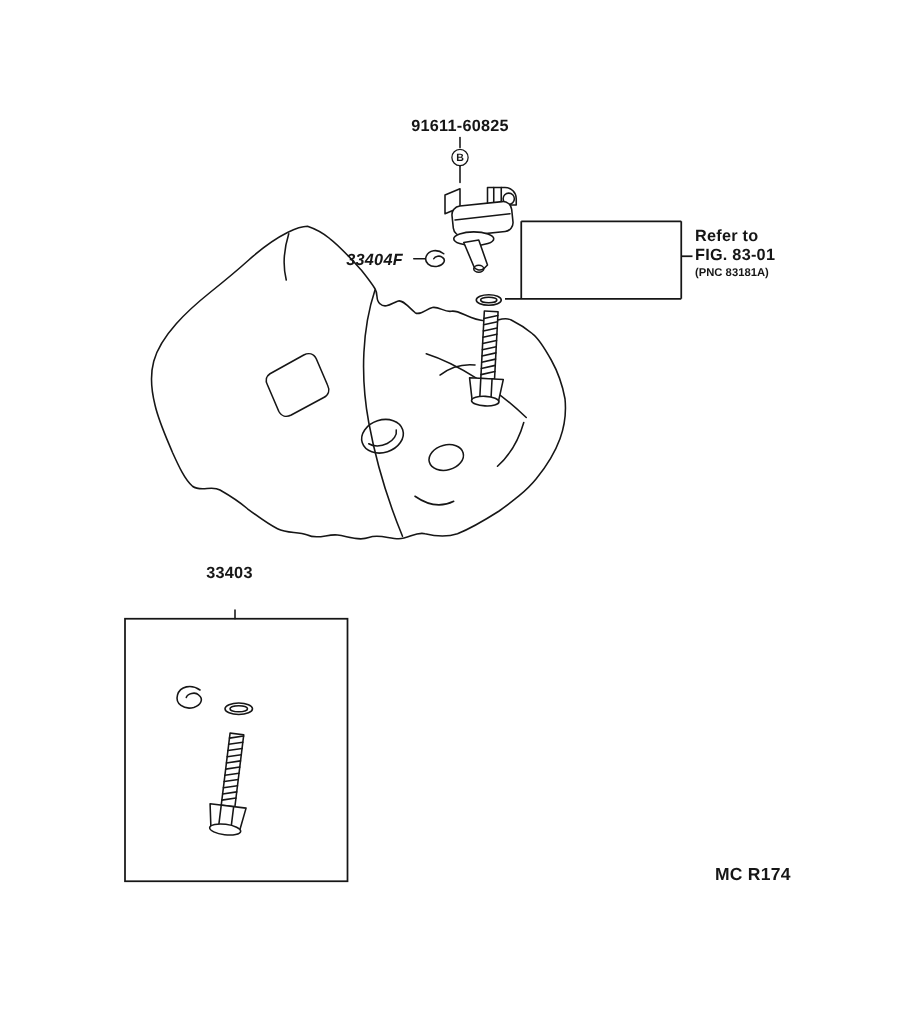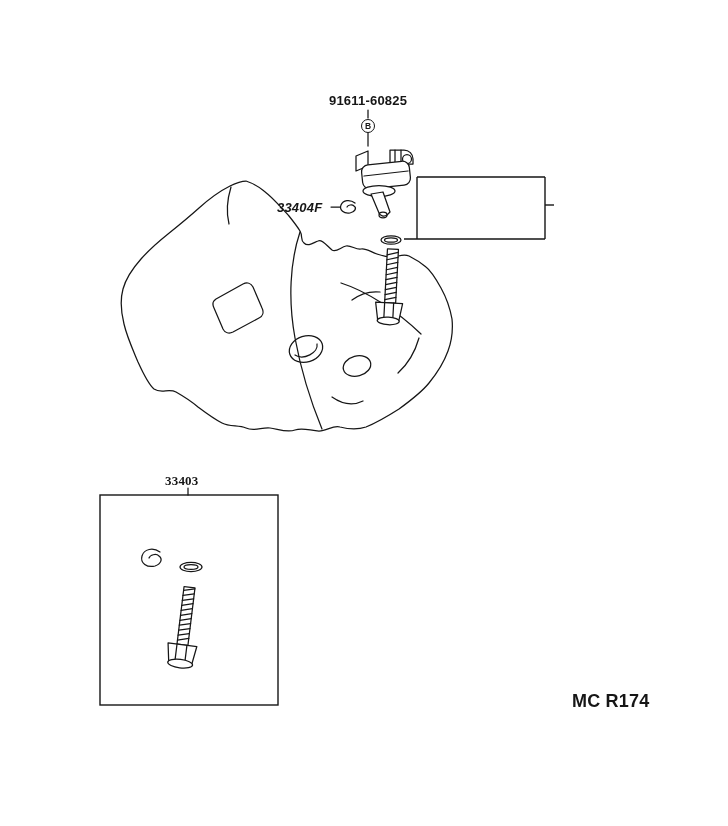--- a/index.html
+++ b/index.html
@@ -157,18 +157,23 @@
     </g>
 
   </svg>
 
   <div class="lbl" style="left:329px;top:93px;">91611-60825</div>
 
   <div id="marker-b">B</div>
 
   <div class="lbl" style="left:277px;top:200px;font-style:italic;">33404F</div>
 
+  <div id="callout-text">
+    <div class="lbl" style="position:static;">Refer to</div>
+    <div class="lbl l2" style="position:static;">FIG. 83-01</div>
+    <div class="lbl small l3" style="position:static;">(PNC 83181A)</div>
+  </div>
 
-  <div class="lbl" style="left:165px;top:473px;font-family:Liberation Serif, serif;">33403</div>
+  <div class="lbl" style="left:165px;top:450px;">33403</div>
 
-  <div class="lbl" style="left:572px;top:691px;font-size:18px;">MC R174</div>
+  <div class="lbl" style="left:572px;top:691px;font-size:14px;">MC R174</div>
 
 </div>
 
 </body></html>

